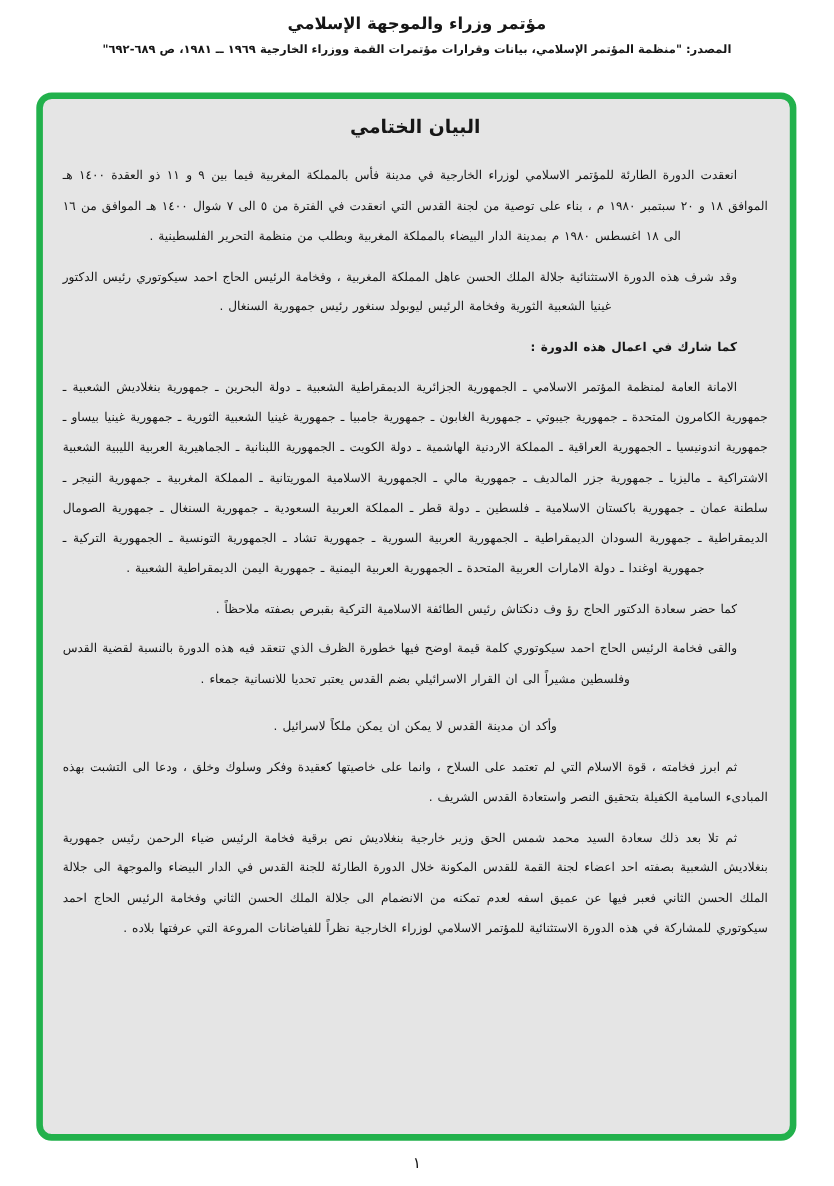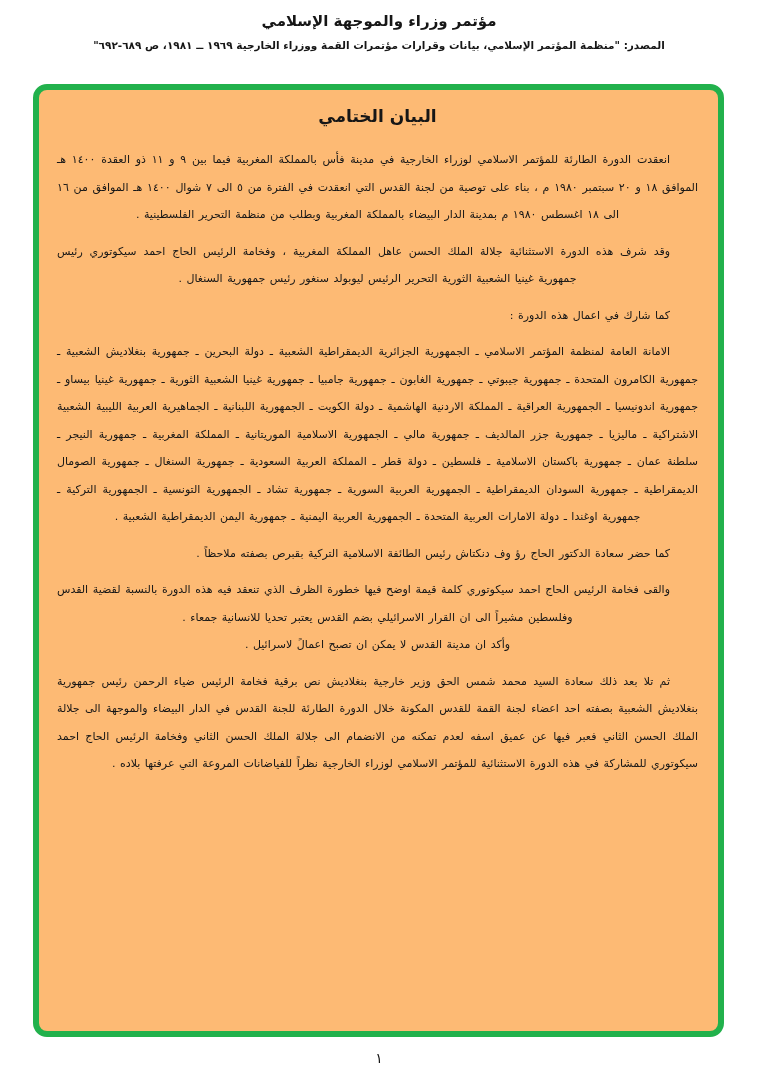--- a/index.html
+++ b/index.html
@@ -45,44 +45,44 @@
   
   .green-box {
     position: absolute;
     top: 84px;
     left: 33px;
     width: 691px;
     height: 953px;
     box-sizing: border-box;
     border: 6px solid #22b14c;
     border-radius: 14px;
-    background: #fdba74;
+    background: #e5e5e5;
     padding: 8px 20px 6px 18px;
     overflow: hidden;
   }
   .doc-title {
     direction: rtl;
     text-align: center;
     font-weight: bold;
     font-size: 17px;
     margin: 8px 0 20px 0;
   }
   .para {
     direction: rtl;
     font-size: 11px;
     line-height: 27.5px;
     margin: 0 0 9px 0;
     text-indent: 28px;
     word-spacing: 1px;
   }
   .justify-center { text-align: justify; text-align-last: center; }
   .justify-startlast { text-align: justify; }
-  .start { text-align: right; }
+  .start { text-align: right; font-weight: bold; }
   .center { text-align: center; text-indent: 0; }
-  .no-gap { margin-bottom: 0; }
+  .no-gap { margin-bottom: 16px; }
   
   .page-number {
     position: absolute;
     bottom: 12px;
     left: 0;
     right: 0;
     text-align: center;
     font-size: 14px;
   }
 </style>
@@ -96,32 +96,33 @@
       <span>مؤتمر وزراء والموجهة الإسلامي</span>
     </div>
     <div class="header-line2">المصدر: "منظمة المؤتمر الإسلامي، بيانات وقرارات مؤتمرات القمة ووزراء الخارجية ١٩٦٩ ــ ١٩٨١، ص ٦٨٩-٦٩٢"</div>
   </div>
 
   <div class="green-box">
     <div class="doc-title">البيان الختامي</div>
 
     <p class="para justify-center">انعقدت الدورة الطارئة للمؤتمر الاسلامي لوزراء الخارجية في مدينة فأس بالمملكة المغربية فيما بين ٩ و ١١ ذو العقدة ١٤٠٠ هـ الموافق ١٨ و ٢٠ سبتمبر ١٩٨٠ م ، بناء على توصية من لجنة القدس التي انعقدت في الفترة من ٥ الى ٧ شوال ١٤٠٠ هـ الموافق من ١٦ الى ١٨ اغسطس ١٩٨٠ م بمدينة الدار البيضاء بالمملكة المغربية وبطلب من منظمة التحرير الفلسطينية .</p>
 
-    <p class="para justify-center">وقد شرف هذه الدورة الاستثنائية جلالة الملك الحسن عاهل المملكة المغربية ، وفخامة الرئيس الحاج احمد سيكوتوري رئيس جمهورية غينيا الشعبية الثورية التحرير الرئيس ليوبولد سنغور رئيس جمهورية السنغال .</p>
+    <p class="para justify-center">وقد شرف هذه الدورة الاستثنائية جلالة الملك الحسن عاهل المملكة المغربية ، وفخامة الرئيس الحاج احمد سيكوتوري رئيس الدكتور غينيا الشعبية الثورية وفخامة الرئيس ليوبولد سنغور رئيس جمهورية السنغال .</p>
 
     <p class="para start">كما شارك في اعمال هذه الدورة :</p>
 
     <p class="para justify-center">الامانة العامة لمنظمة المؤتمر الاسلامي ـ الجمهورية الجزائرية الديمقراطية الشعبية ـ دولة البحرين ـ جمهورية بنغلاديش الشعبية ـ جمهورية الكامرون المتحدة ـ جمهورية جيبوتي ـ جمهورية الغابون ـ جمهورية جامبيا ـ جمهورية غينيا الشعبية الثورية ـ جمهورية غينيا بيساو ـ جمهورية اندونيسيا ـ الجمهورية العراقية ـ المملكة الاردنية الهاشمية ـ دولة الكويت ـ الجمهورية اللبنانية ـ الجماهيرية العربية الليبية الشعبية الاشتراكية ـ ماليزيا ـ جمهورية جزر المالديف ـ جمهورية مالي ـ الجمهورية الاسلامية الموريتانية ـ المملكة المغربية ـ جمهورية النيجر ـ سلطنة عمان ـ جمهورية باكستان الاسلامية ـ فلسطين ـ دولة قطر ـ المملكة العربية السعودية ـ جمهورية السنغال ـ جمهورية الصومال الديمقراطية ـ جمهورية السودان الديمقراطية ـ الجمهورية العربية السورية ـ جمهورية تشاد ـ الجمهورية التونسية ـ الجمهورية التركية ـ جمهورية اوغندا ـ دولة الامارات العربية المتحدة ـ الجمهورية العربية اليمنية ـ جمهورية اليمن الديمقراطية الشعبية .</p>
 
     <p class="para justify-startlast">كما حضر سعادة الدكتور الحاج رؤ وف دنكتاش رئيس الطائفة الاسلامية التركية بقبرص بصفته ملاحظاً .</p>
 
     <p class="para justify-center no-gap">والقى فخامة الرئيس الحاج احمد سيكوتوري كلمة قيمة اوضح فيها خطورة الظرف الذي تنعقد فيه هذه الدورة بالنسبة لقضية القدس وفلسطين مشيراً الى ان القرار الاسرائيلي بضم القدس يعتبر تحديا للانسانية جمعاء .</p>
 
-    <p class="para center">وأكد ان مدينة القدس لا يمكن ان تصبح اعمالً لاسرائيل .</p>
+    <p class="para center">وأكد ان مدينة القدس لا يمكن ان يمكن ملكاً لاسرائيل .</p>
 
+    <p class="para justify-startlast">ثم ابرز فخامته ، قوة الاسلام التي لم تعتمد على السلاح ، وانما على خاصيتها كعقيدة وفكر وسلوك وخلق ، ودعا الى التشبت بهذه المبادىء السامية الكفيلة بتحقيق النصر واستعادة القدس الشريف .</p>
 
 
     <p class="para justify-startlast">ثم تلا بعد ذلك سعادة السيد محمد شمس الحق وزير خارجية بنغلاديش نص برقية فخامة الرئيس ضياء الرحمن رئيس جمهورية بنغلاديش الشعبية بصفته احد اعضاء لجنة القمة للقدس المكونة خلال الدورة الطارئة للجنة القدس في الدار البيضاء والموجهة الى جلالة الملك الحسن الثاني فعبر فيها عن عميق اسفه لعدم تمكنه من الانضمام الى جلالة الملك الحسن الثاني وفخامة الرئيس الحاج احمد سيكوتوري للمشاركة في هذه الدورة الاستثنائية للمؤتمر الاسلامي لوزراء الخارجية نظراً للفياضانات المروعة التي عرفتها بلاده .</p>
 
   </div>
 
   <div class="page-number">١</div>
 
 </div>
 

